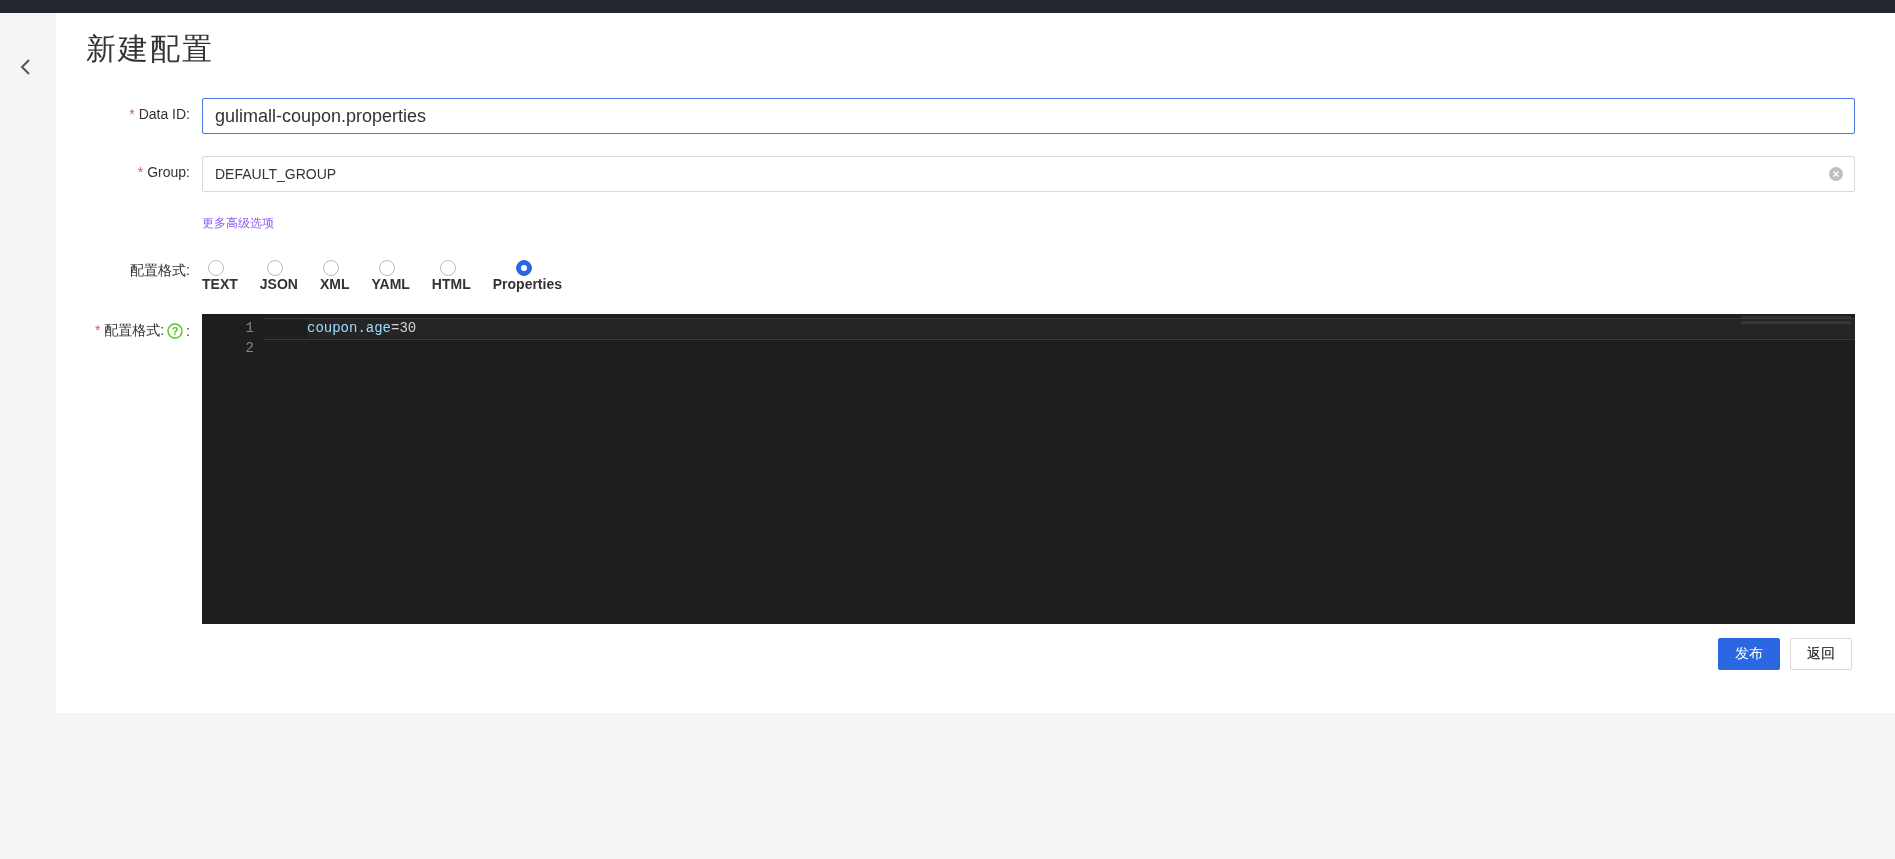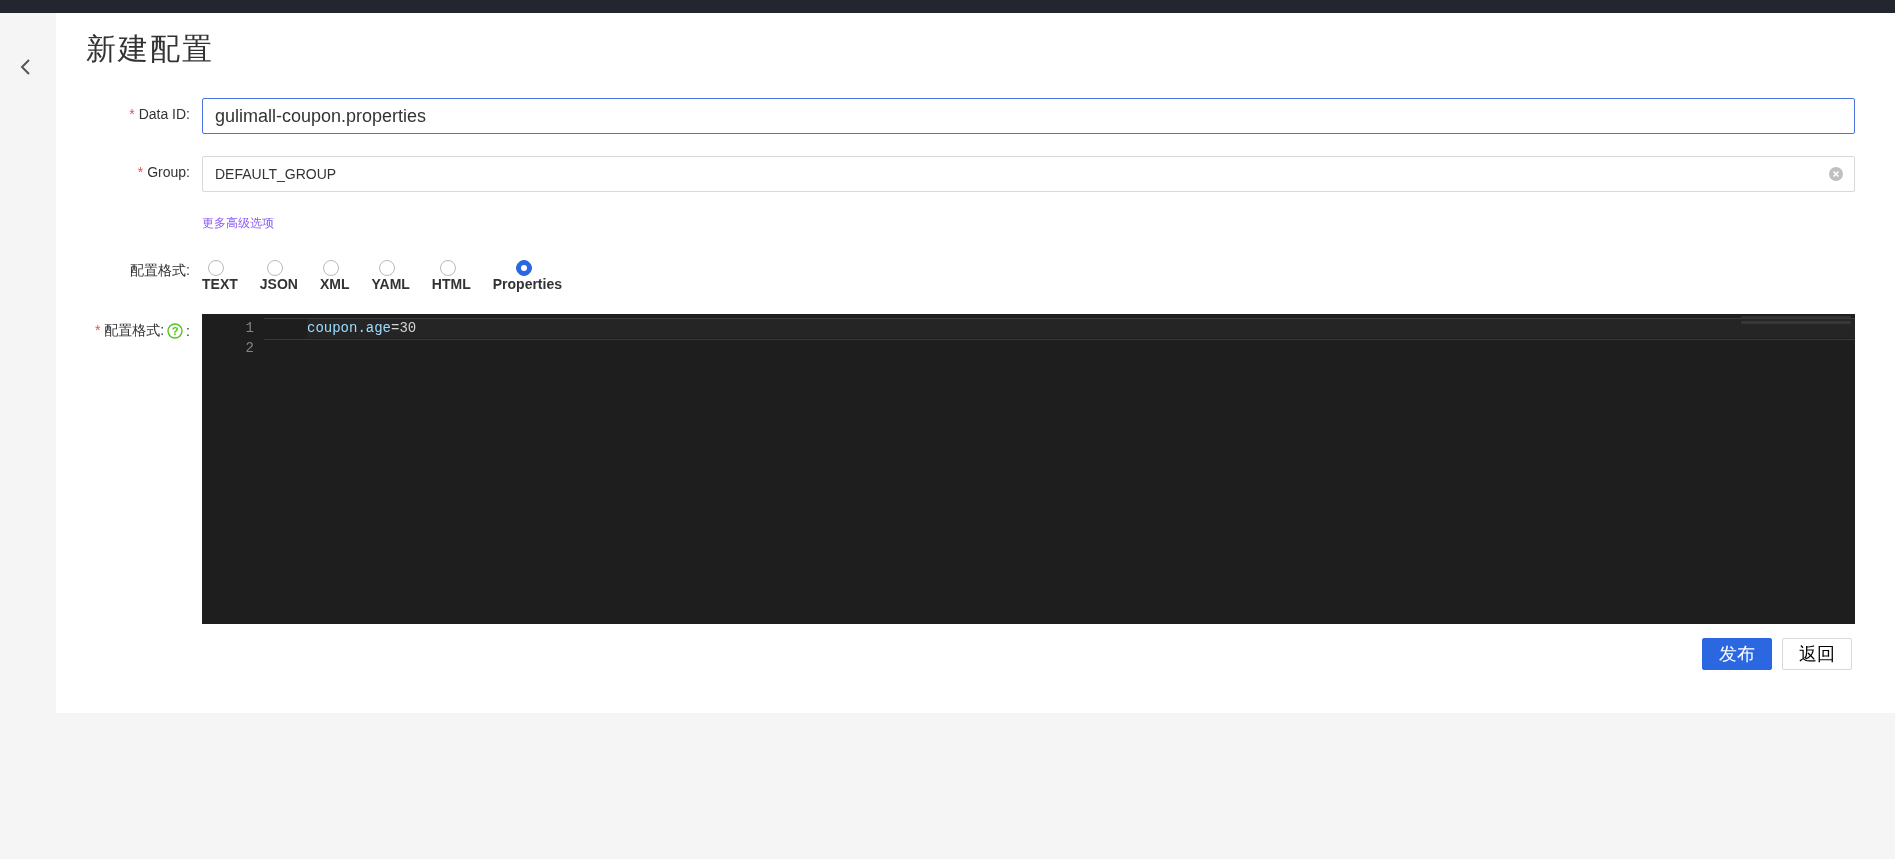--- a/index.html
+++ b/index.html
@@ -32,21 +32,21 @@
     .line-numbers div { height: 20px; line-height: 20px; }
     .editor-content { flex: 1; padding-top: 4px; padding-left: 6px; color: #d4d4d4; position: relative; }
     .code-line { height: 20px; line-height: 20px; white-space: pre; }
     .code-line.active { background: rgba(255,255,255,0.03); margin-left: 37px; }
     .code-line.active::before { content: ""; position: absolute; left: 0; right: 0; height: 20px; border-top: 1px solid #3a3a3a; border-bottom: 1px solid #3a3a3a; pointer-events: none; }
     .tok-key { color: #9cdcfe; }
     .tok-eq { color: #d4d4d4; }
     .tok-val { color: #d4d4d4; }
     .editor-minimap { position: absolute; top: 2px; right: 4px; width: 110px; height: 8px; opacity: 0.15; background: linear-gradient(to bottom, #999 0 3px, transparent 3px 5px, #999 5px 8px); }
     .button-row { display: flex; justify-content: flex-end; gap: 10px; margin-top: 14px; padding-right: 3px; }
-    .btn { height: 32px; padding: 0 16px; border-radius: 2px; font-size: 18px; cursor: pointer; border: 1px solid #d9d9d9; background: #fff; }
+    .btn { height: 32px; padding: 0 16px; border-radius: 2px; font-size: 14px; cursor: pointer; border: 1px solid #d9d9d9; background: #fff; }
     .btn-primary { background: #2c67e2; border-color: #2c67e2; color: #fff; }
   </style>
 </head>
 <body>
 
 <div class="top-bar"></div>
 
 <div class="main-container">
 
   <div class="back-arrow">

